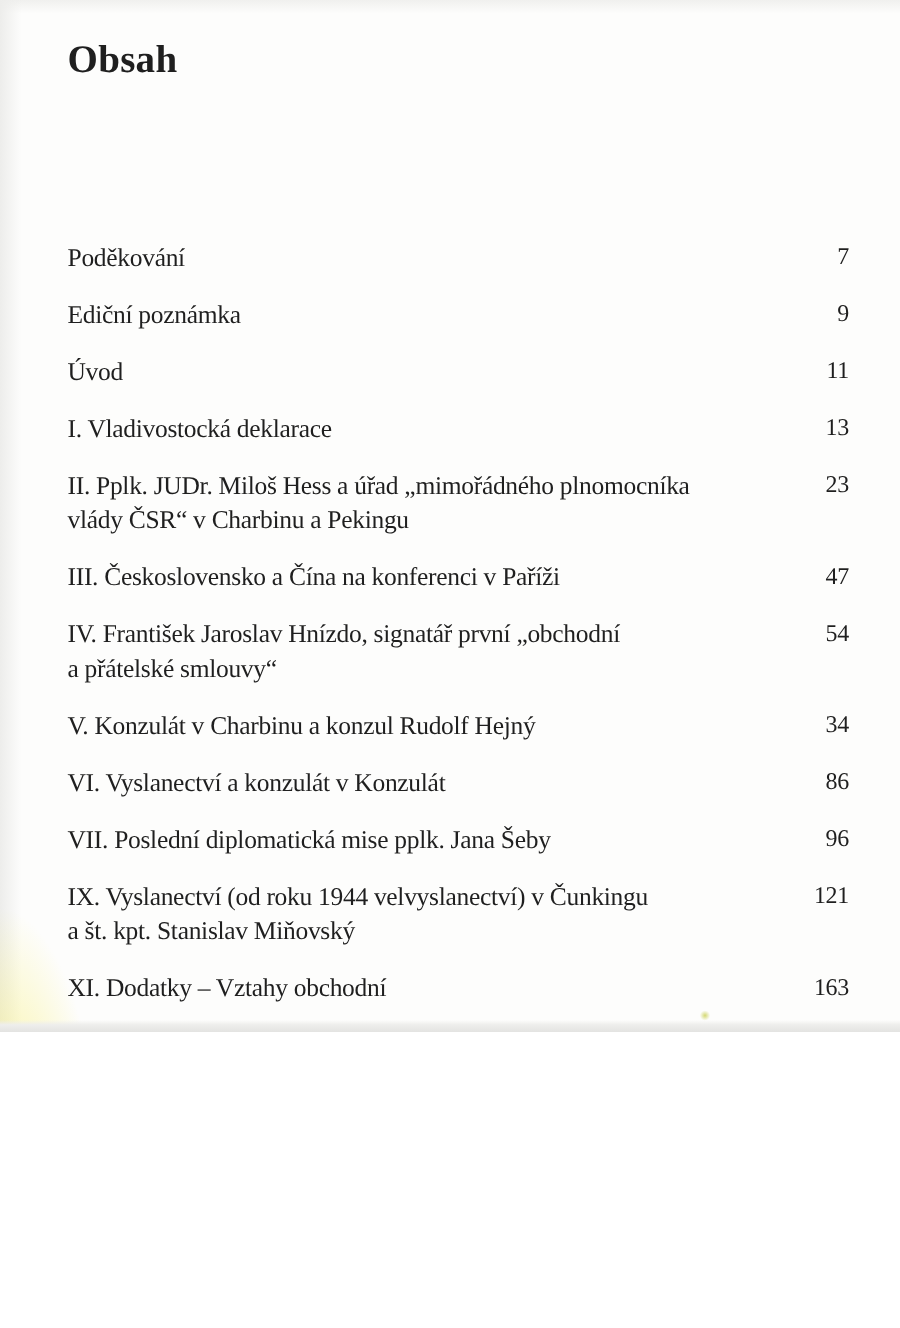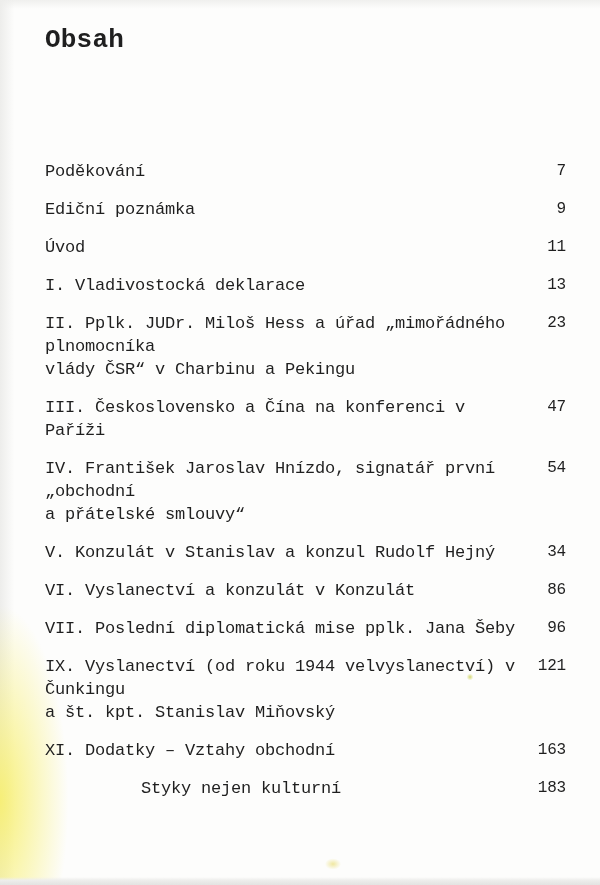--- a/index.html
+++ b/index.html
@@ -4,24 +4,24 @@
 <title>Obsah</title>
 <style>
   html, body {
     margin: 0;
     padding: 0;
     background: #ffffff;
   }
   .scan-page {
     position: relative;
     width: 600px;
-    height: 885px;
+    height: 688px;
     background: #fdfdfc;
     overflow: hidden;
-    font-family: Liberation Mono, monospace;
+    font-family: Liberation Serif, serif;
     color: #1f1f1f;
   }
   
   .edge-left {
     position: absolute; left: 0; top: 0; bottom: 0; width: 16px;
     background: linear-gradient(to right, #ededeb 0%, rgba(253,253,252,0) 90%);
     pointer-events: none;
   }
   .edge-top {
     position: absolute; left: 0; top: 0; right: 0; height: 9px;
@@ -116,21 +116,21 @@
     <div class="toc-text">III. Československo a Čína na konferenci v Paříži</div>
     <div class="toc-page">47</div>
   </div>
 
   <div class="toc-row">
     <div class="toc-text">IV. František Jaroslav Hnízdo, signatář první „obchodní<br>a přátelské smlouvy“</div>
     <div class="toc-page">54</div>
   </div>
 
   <div class="toc-row">
-    <div class="toc-text">V. Konzulát v Stanislav a konzul Rudolf Hejný</div>
+    <div class="toc-text">V. Konzulát v Charbinu a konzul Rudolf Hejný</div>
     <div class="toc-page">34</div>
   </div>
 
   <div class="toc-row">
     <div class="toc-text">VI. Vyslanectví a konzulát v Konzulát</div>
     <div class="toc-page">86</div>
   </div>
 
   <div class="toc-row">
     <div class="toc-text">VII. Poslední diplomatická mise pplk. Jana Šeby</div>

